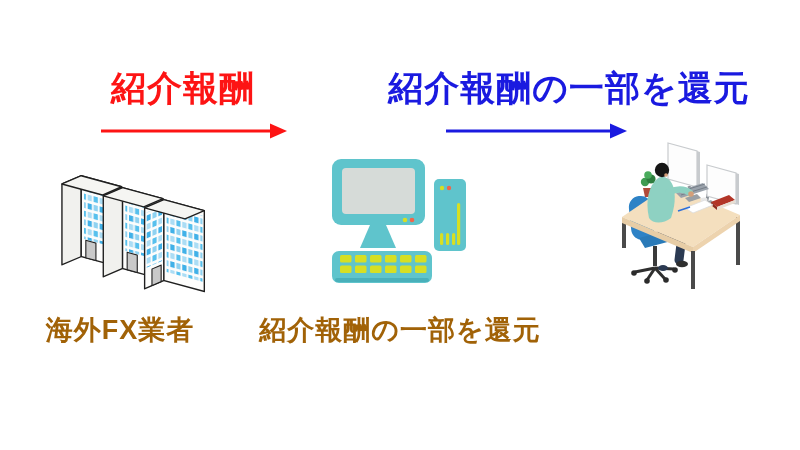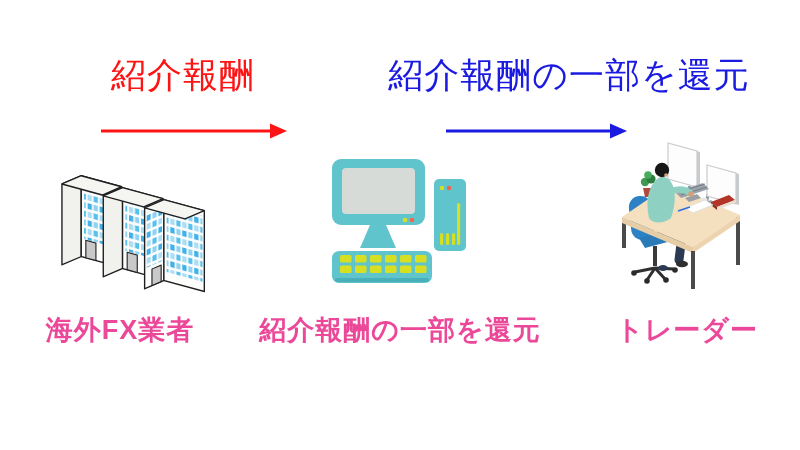--- a/index.html
+++ b/index.html
@@ -1,35 +1,35 @@
 <!DOCTYPE html>
 <html><head>
 <meta charset="utf-8">
 <style>
   html,body{margin:0;padding:0;background:#ffffff;}
   #stage{
     position:relative;width:800px;height:450px;background:#ffffff;overflow:hidden;
     font-family:"Liberation Sans","DejaVu Sans",sans-serif;
   }
   .flow-label{
-    position:absolute;font-weight:normal;font-size:35px;line-height:40px;
-    text-align:center;letter-spacing:1px;white-space:nowrap;
+    position:absolute;font-weight:bold;font-size:35px;line-height:40px;
+    text-align:center;letter-spacing:1px;white-space:nowrap;margin-top:13px;
   }
   #flow1-label{left:88px;top:55px;width:190px;color:#fd1414;}
   #flow2-label{left:385px;top:55px;width:368px;color:#1a1ae0;}
   .arrow-svg{position:absolute;display:block;}
   #arrow1{left:98px;top:121px;}
   #arrow2{left:443px;top:121px;}
   .entity-icon{position:absolute;display:block;}
   #buildings-icon{left:50px;top:161px;}
   #computer-icon{left:318px;top:155px;}
   #trader-icon{left:607px;top:142px;}
   .entity-label{
     position:absolute;top:313px;font-weight:bold;font-size:27px;line-height:34px;
-    color:#ec4899;text-align:center;letter-spacing:1px;white-space:nowrap;
+    color:#a16207;text-align:center;letter-spacing:1px;white-space:nowrap;
   }
   #entity-label-0{left:30px;width:180px;}
   #entity-label-1{left:240px;width:320px;}
   #entity-label-2{left:597px;width:180px;}
 </style>
 </head>
 <body>
 
 <div id="stage">
 
@@ -200,15 +200,14 @@
       <path d="M42,76 C38,58 42,44 50,37 C56,32 63,36 66,44 C69,54 68,64 64,76 C56,82 46,82 42,76 Z" fill="#8ed1c2"></path>
       <path d="M62,50 C72,46 78,47 83,51" stroke="#8ed1c2" stroke-width="6.5" fill="none" stroke-linecap="round"></path>
       <circle cx="84" cy="52" r="2.8" fill="#d49f79"></circle>
       <circle cx="55" cy="28" r="7.2" fill="#161616"></circle>
       <circle cx="59" cy="33" r="1.8" fill="#d49f79"></circle>
     </g>
   </svg>
 
   <div id="entity-label-0" class="entity-label">海外FX業者</div>
   <div id="entity-label-1" class="entity-label">紹介報酬の一部を還元</div>
-  <div id="entity-label-2" class="entity-label">トレーダー</div>
 
 </div>
 
 </body></html>

